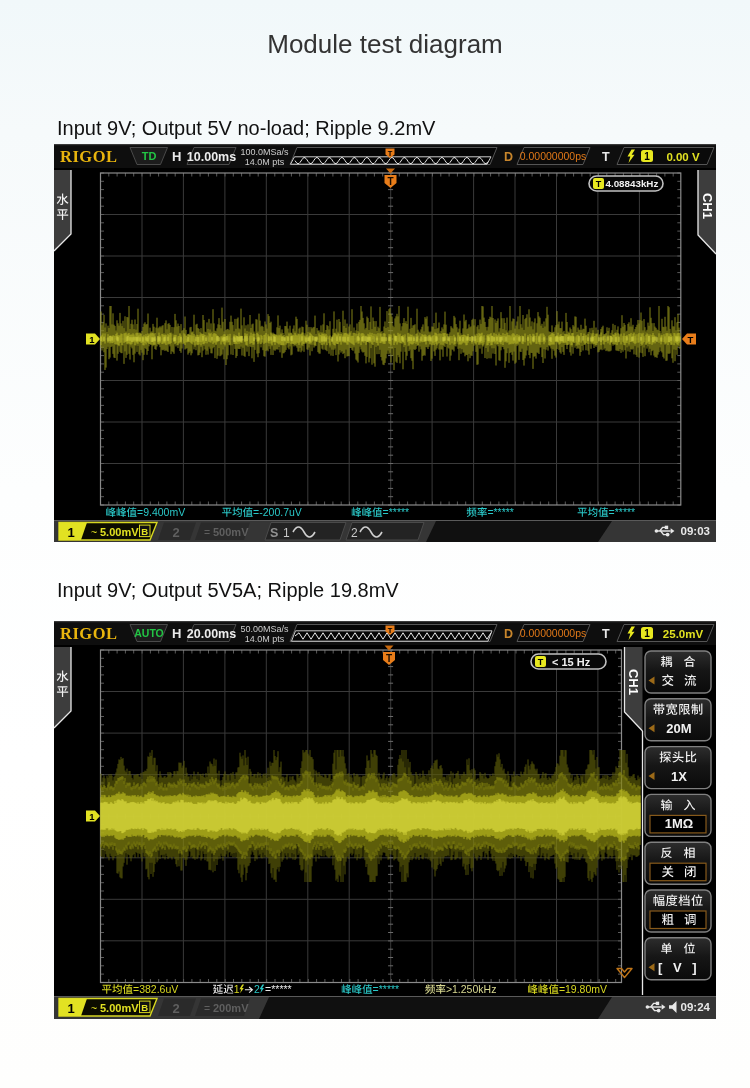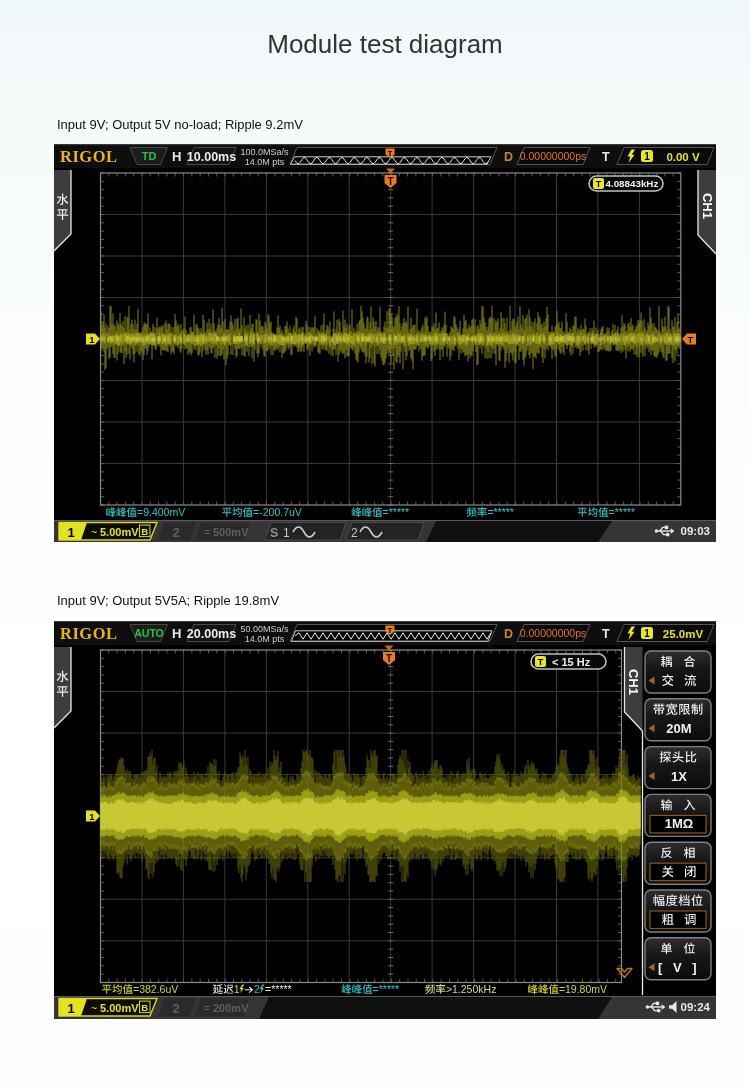--- a/index.html
+++ b/index.html
@@ -1,16 +1,16 @@
 <!DOCTYPE html>
 <html><head><meta charset="utf-8"><style>
 *{margin:0;padding:0;box-sizing:border-box}
 body{width:750px;height:1088px;position:relative;overflow:hidden;background:linear-gradient(180deg,#f1f8fa 0%,#f6fafb 12%,#fdfefe 45%,#ffffff 70%,#fefefd 100%);font-family:"Liberation Sans", sans-serif}
 .ttl{position:absolute;left:0;top:29px;width:770px;text-align:center;font-size:26px;color:#333}
-.lbl{position:absolute;font-size:13px;color:#111}
+.lbl{position:absolute;font-size:20px;color:#111}
 </style></head><body>
 <div class="ttl">Module test diagram</div>
 <div class="lbl" style="left:57px;top:117px">Input 9V; Output 5V no-load; Ripple 9.2mV</div>
 <svg xmlns="http://www.w3.org/2000/svg" width="662" height="398" viewBox="0 0 662 398" style="position:absolute;left:54px;top:144px">
 <defs>
 <path id="g00" d="M6.5 -59.3V-49.7H29.5C24.9 -30.9 15.3 -16.4 3.1 -8.3C5.4 -6.8 9.2 -3.2 10.8 -1.0C24.9 -11.2 36.2 -30.6 41.0 -57.3L34.7 -59.6L33.0 -59.3ZM80.9 -66.1C76.3 -59.5 68.8 -51.3 62.3 -45.1C59.6 -50.0 57.2 -55.0 55.3 -60.2V-84.3H45.3V-4.0C45.3 -2.3 44.6 -1.8 43.0 -1.8C41.3 -1.7 36.0 -1.7 30.3 -1.9C31.8 0.9 33.4 5.7 33.9 8.5C41.8 8.5 47.2 8.2 50.6 6.4C54.1 4.8 55.3 1.8 55.3 -4.0V-40.7C63.9 -23.7 75.8 -9.4 90.8 -1.5C92.4 -4.3 95.6 -8.2 97.9 -10.2C85.5 -15.8 74.9 -25.9 66.8 -37.9C73.9 -43.7 82.7 -52.4 89.7 -60.0Z"></path>
 <path id="g01" d="M16.8 -61.9C20.4 -54.8 23.9 -45.5 25.2 -39.7L34.3 -42.7C33.0 -48.5 29.1 -57.5 25.4 -64.4ZM74.4 -64.8C72.1 -57.9 67.9 -48.2 64.4 -42.2L72.7 -39.6C76.3 -45.3 80.8 -54.2 84.5 -62.1ZM4.9 -35.5V-26.0H45.0V8.3H54.8V-26.0H95.3V-35.5H54.8V-68.5H89.5V-77.9H10.2V-68.5H45.0V-35.5Z"></path>
 <path id="g02" d="M54.8 -58.1H65.3V-50.4H54.8ZM72.8 -58.1H83.9V-50.4H72.8ZM54.8 -72.7H65.3V-65.1H54.8ZM72.8 -72.7H83.9V-65.1H72.8ZM51.8 -14.0 53.2 -6.3C61.3 -7.3 71.5 -8.6 81.7 -10.0C82.2 -8.1 82.7 -6.3 82.9 -4.8L88.5 -7.0V-0.9C88.5 0.2 88.2 0.5 87.1 0.6C85.9 0.6 82.1 0.6 78.1 0.5C79.2 2.5 80.2 5.6 80.6 7.8C86.3 7.8 90.3 7.7 92.9 6.4C95.6 5.2 96.4 3.1 96.4 -0.8V-35.9H72.8V-42.9H92.6V-80.2H46.4V-42.9H65.3V-35.9H43.7V8.4H51.4V-28.0H65.3V-15.4ZM77.0 -23.4C77.9 -21.4 78.8 -19.2 79.6 -16.9L72.8 -16.2V-28.0H88.5V-8.2C87.6 -13.0 85.1 -19.9 82.4 -25.3ZM5.8 -74.0V-65.9H18.5V-57.5H7.6V-49.4H18.5V-40.5H4.7V-32.4H17.3C13.8 -23.7 8.1 -14.1 2.8 -8.4C4.2 -6.2 6.2 -2.4 7.1 0.1C11.1 -4.3 15.1 -11.0 18.5 -18.1V8.3H27.6V-23.5C30.9 -19.0 34.7 -13.4 36.5 -10.2L41.9 -17.2C40.0 -19.6 32.1 -29.1 29.0 -32.4H41.6V-40.5H27.6V-49.4H39.0V-57.5H27.6V-65.9H40.7V-74.0H27.6V-84.4H18.5V-74.0Z"></path>
 <path id="g03" d="M51.3 -84.8C41.0 -69.2 22.3 -56.3 3.5 -49.0C6.1 -46.6 8.8 -43.0 10.4 -40.4C15.3 -42.6 20.2 -45.2 24.9 -48.1V-43.2H75.3V-49.8C80.3 -46.8 85.5 -44.1 90.8 -41.6C92.2 -44.5 94.9 -48.1 97.4 -50.2C82.5 -56.1 68.7 -63.8 56.4 -76.0L59.7 -80.5ZM30.6 -51.9C38.0 -57.0 44.8 -62.8 50.7 -69.2C57.7 -62.2 64.7 -56.6 71.9 -51.9ZM19.1 -32.7V8.2H28.8V3.2H72.4V7.8H82.5V-32.7ZM28.8 -5.6V-24.2H72.4V-5.6Z"></path>
 <path id="g04" d="M30.9 -59.7C25.0 -52.3 15.1 -44.6 6.2 -39.8C8.3 -38.3 11.9 -34.7 13.7 -32.8C22.5 -38.4 33.2 -47.5 40.1 -56.1ZM60.8 -54.6C69.9 -48.2 81.1 -38.7 86.1 -32.4L94.1 -38.6C88.6 -44.9 77.2 -54.0 68.3 -60.0ZM36.1 -42.1 27.6 -39.4C31.6 -30.0 36.8 -21.9 43.2 -15.2C33.0 -7.9 20.0 -3.1 4.6 0.0C6.4 2.1 9.3 6.3 10.3 8.5C25.9 4.7 39.3 -0.8 50.2 -9.0C60.6 -0.8 73.7 4.8 90.0 7.8C91.2 5.2 93.8 1.3 95.8 -0.7C80.3 -3.1 67.5 -8.0 57.4 -15.1C64.3 -21.8 69.8 -29.9 73.9 -39.8L64.3 -42.6C61.1 -34.0 56.4 -26.9 50.3 -21.1C44.2 -26.9 39.4 -34.0 36.1 -42.1ZM41.0 -82.4C43.2 -78.9 45.5 -74.6 46.9 -71.1H6.3V-61.9H93.5V-71.1H54.7L57.3 -72.1C56.0 -75.7 52.7 -81.4 50.0 -85.5Z"></path>
@@ -157,21 +157,21 @@
       <circle cx="-8" cy="0" r="1.9" fill="#e8e8e8"></circle>
       <path d="M-8 0H7" stroke="#e8e8e8" stroke-width="1.5"></path>
       <path d="M7 -3 L7 3 L11 0 Z" fill="#e8e8e8"></path>
       <path d="M-4.5 0 L-1.5 -3.8 L2 -3.8" stroke="#e8e8e8" stroke-width="1.5" fill="none"></path>
       <rect x="0.8" y="-5.6" width="3.6" height="3.6" fill="#e8e8e8"></rect>
       <path d="M-3.5 0 L-0.5 3.8 L2.5 3.8" stroke="#e8e8e8" stroke-width="1.5" fill="none"></path>
       <circle cx="3.8" cy="3.8" r="2" fill="#e8e8e8"></circle>
     </g>
 <text x="656.0" y="391.2" font-size="11.5" fill="#e8e8e8" font-weight="bold" text-anchor="end" font-family="Liberation Sans, sans-serif">09:03</text>
 </svg>
-<div class="lbl" style="left:57px;top:593px">Input 9V; Output 5V5A; Ripple 19.8mV</div>
+<div class="lbl" style="left:57px;top:579px">Input 9V; Output 5V5A; Ripple 19.8mV</div>
 <svg xmlns="http://www.w3.org/2000/svg" width="662" height="398" viewBox="0 0 662 398" style="position:absolute;left:54px;top:621px">
 <defs>
       <linearGradient id="mg" x1="0" y1="0" x2="0" y2="1">
         <stop offset="0" stop-color="#2d2d2d"></stop>
         <stop offset="0.45" stop-color="#161616"></stop>
         <stop offset="1" stop-color="#0a0a0a"></stop>
       </linearGradient>
     </defs>
 <rect width="662" height="398" fill="#000"></rect>
 <rect x="0" y="0" width="662" height="24" fill="#0e0e0e"></rect>

